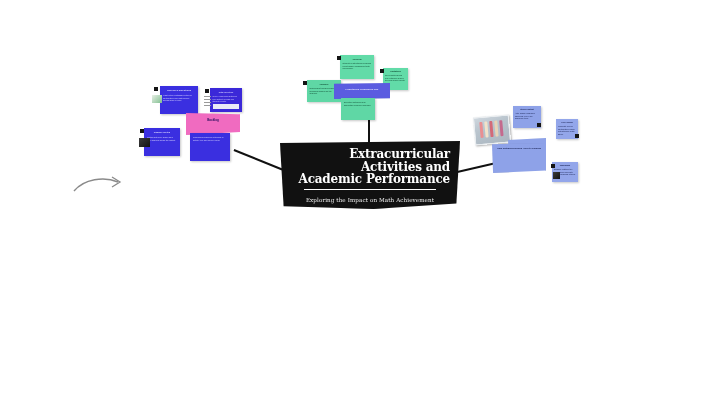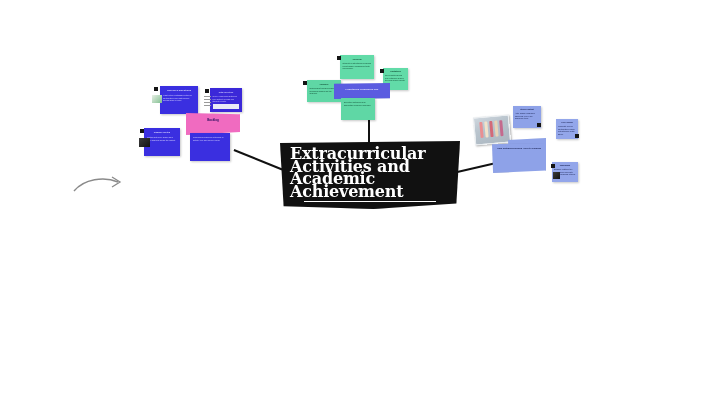--- a/index.html
+++ b/index.html
@@ -39,21 +39,21 @@
 
   
   #title-card{
     position:absolute;left:280px;top:141px;width:180px;height:68px;
     background:#111111;color:#ffffff;
     clip-path:polygon(0% 3%, 100% 0%, 98% 92%, 52% 100%, 2% 96%);
     box-shadow:2px 3px 5px rgba(0,0,0,.35);
   }
   #title-card .h1{
     font-family:"DejaVu Serif",serif;font-weight:bold;
-    font-size:16px;line-height:12.5px;text-align:left;
+    font-size:12px;line-height:12.5px;text-align:right;
     padding:7px 10px 0 10px;letter-spacing:-0.2px;
   }
   #title-rule{height:1px;background:#ffffff;margin:3px 24px 0 24px;}
   #title-card .sub{
     font-family:"DejaVu Serif",serif;font-size:5.6px;line-height:8px;
     text-align:center;padding-top:6px;letter-spacing:.1px;color:#f2f2f2;
   }
 
   
   #photo-card{
@@ -181,21 +181,21 @@
       <span class="ttl t2">Takeaways</span>
       <span class="bdy t2" style="margin-top:1.5px;">Balance matters: too many hours correlate with diminishing returns.</span>
     </div>
     <div class="mini-photo" style="left:553px;top:172px;width:7px;height:7px;"></div>
     <div class="chip sm" style="left:551px;top:164px;"></div>
   </div>
 
   <div id="title-card">
     <div class="h1">
       <span>Extracurricular Activities and</span><br>
-      <span>Academic Achievement</span>
+      <span>Academic Performance</span>
     </div>
     <div id="title-rule"></div>
     <div class="sub">Exploring the Impact on Math Achievement</div>
   </div>
 
   <svg id="arrow" viewBox="0 0 54 24">
     <path d="M2 18 C12 6, 32 3, 46 9" stroke="#8a8a8a" stroke-width="1.4" fill="none"></path>
     <path d="M40 4 L48 9 L40 14" stroke="#8a8a8a" stroke-width="1.3" fill="none"></path>
   </svg>
 

